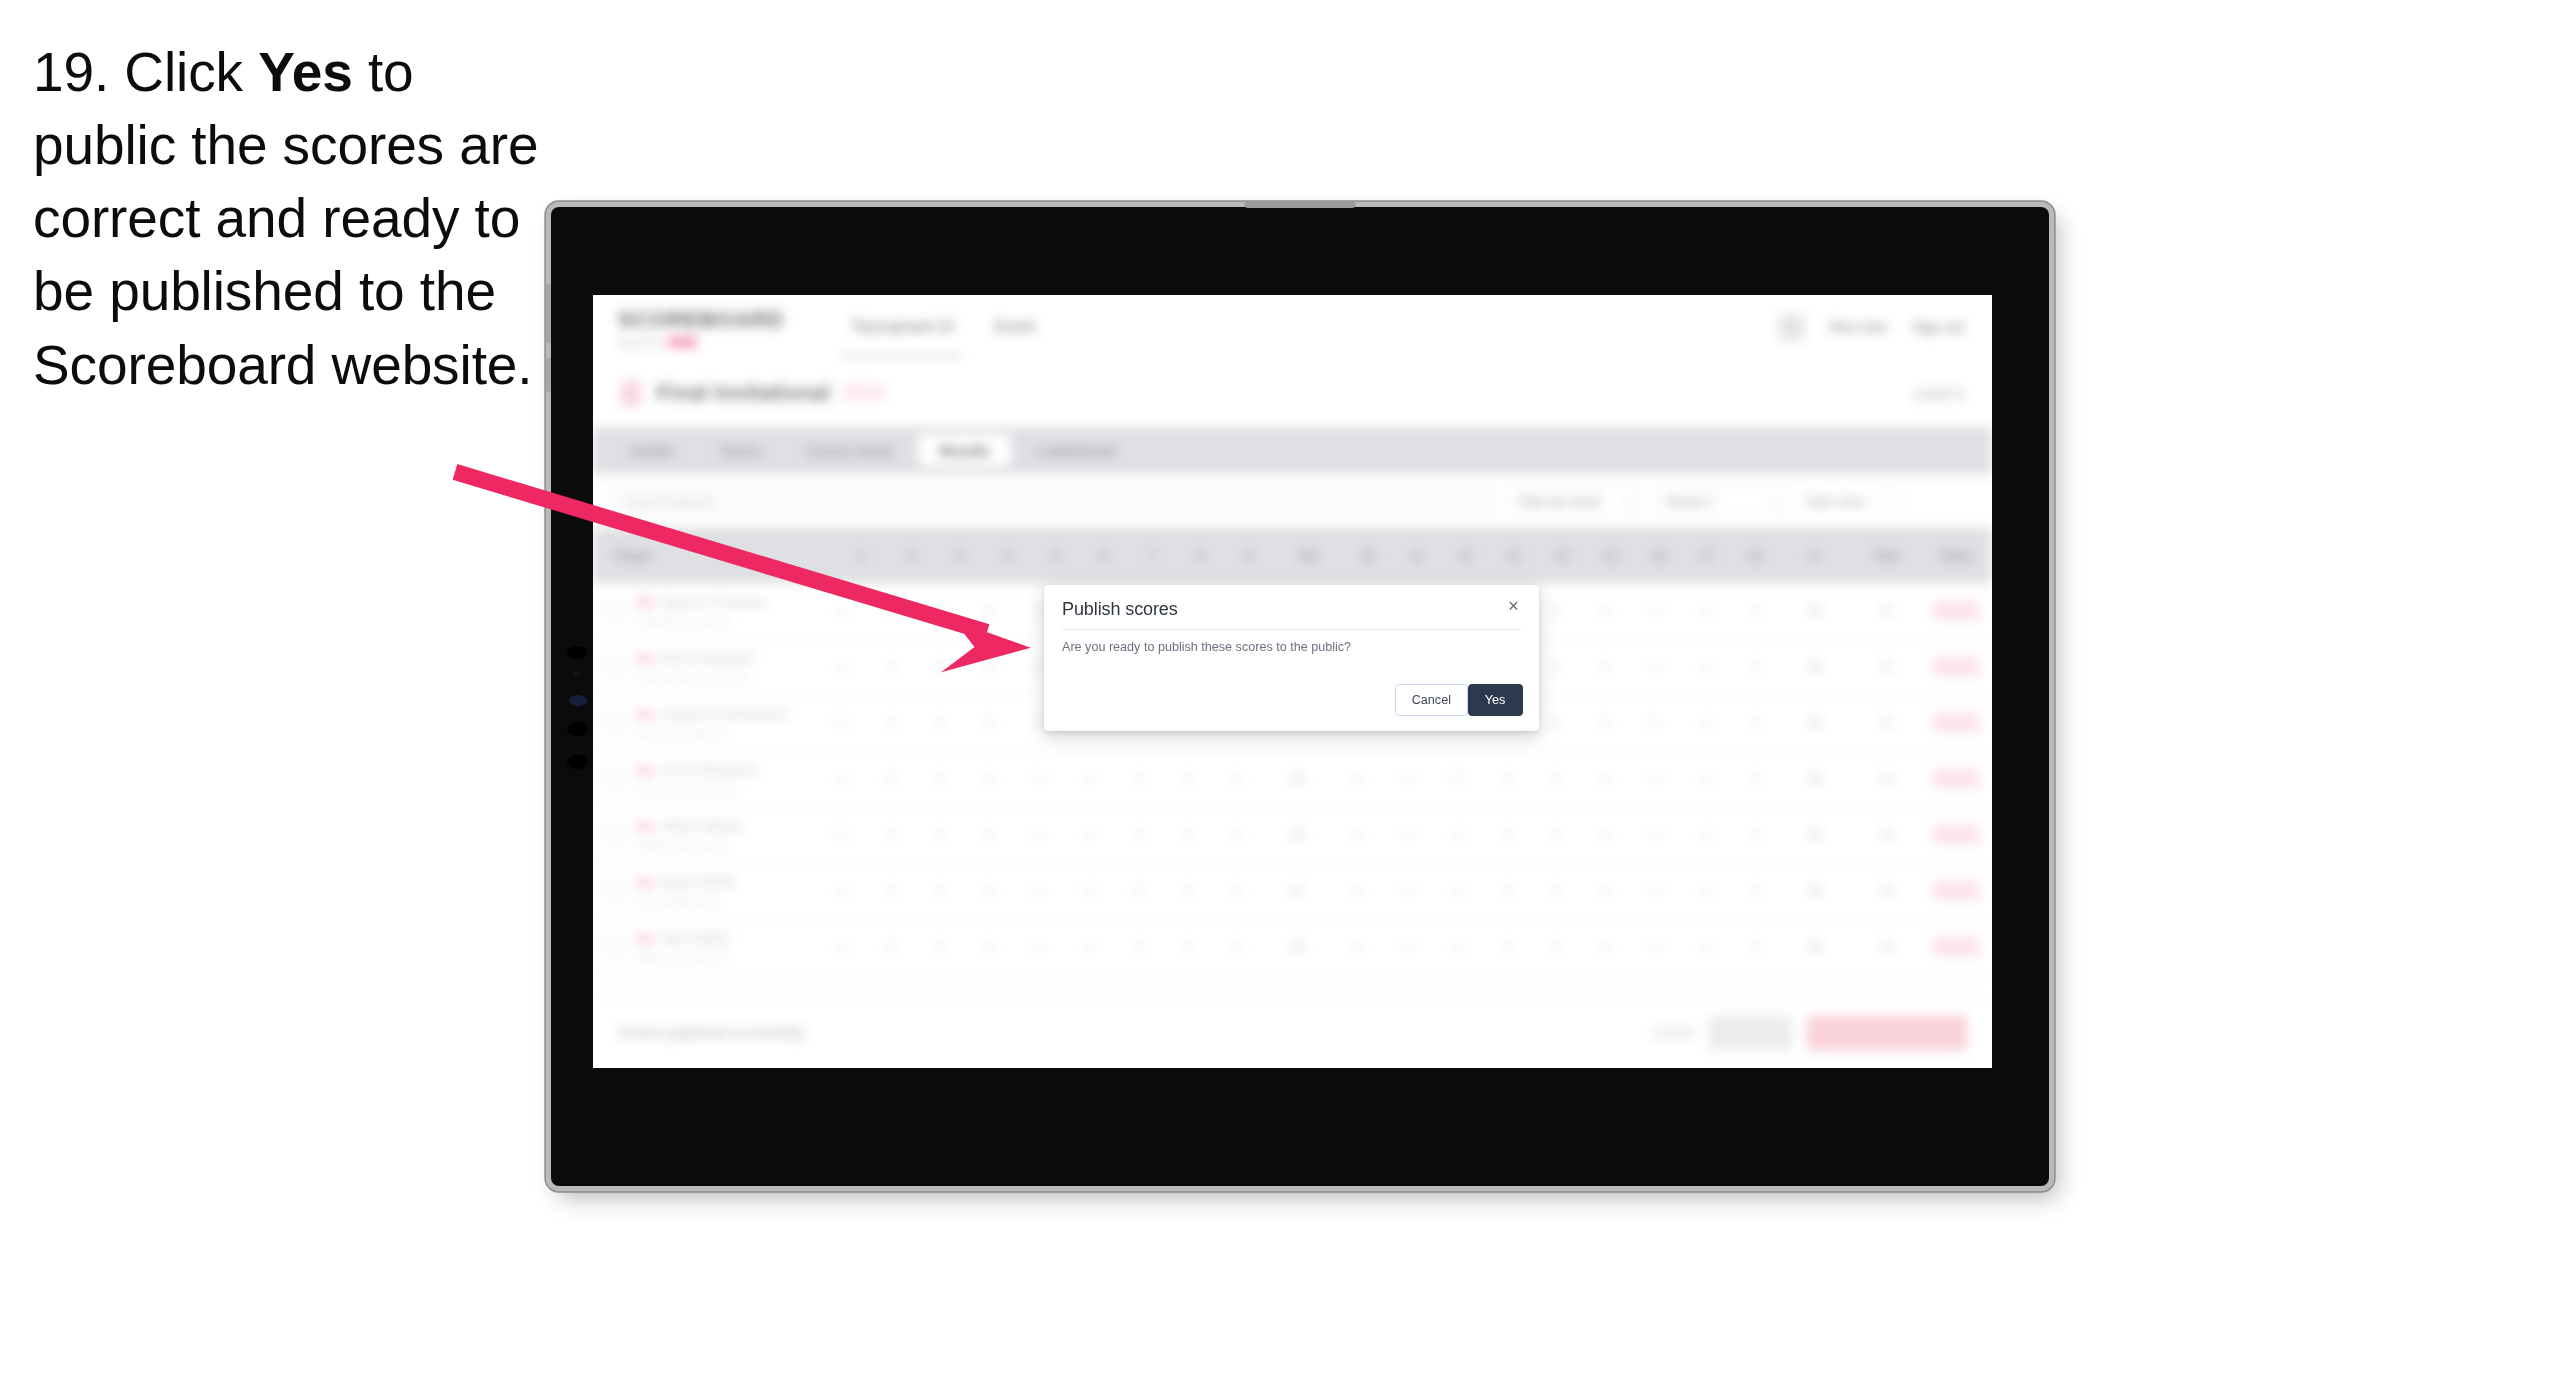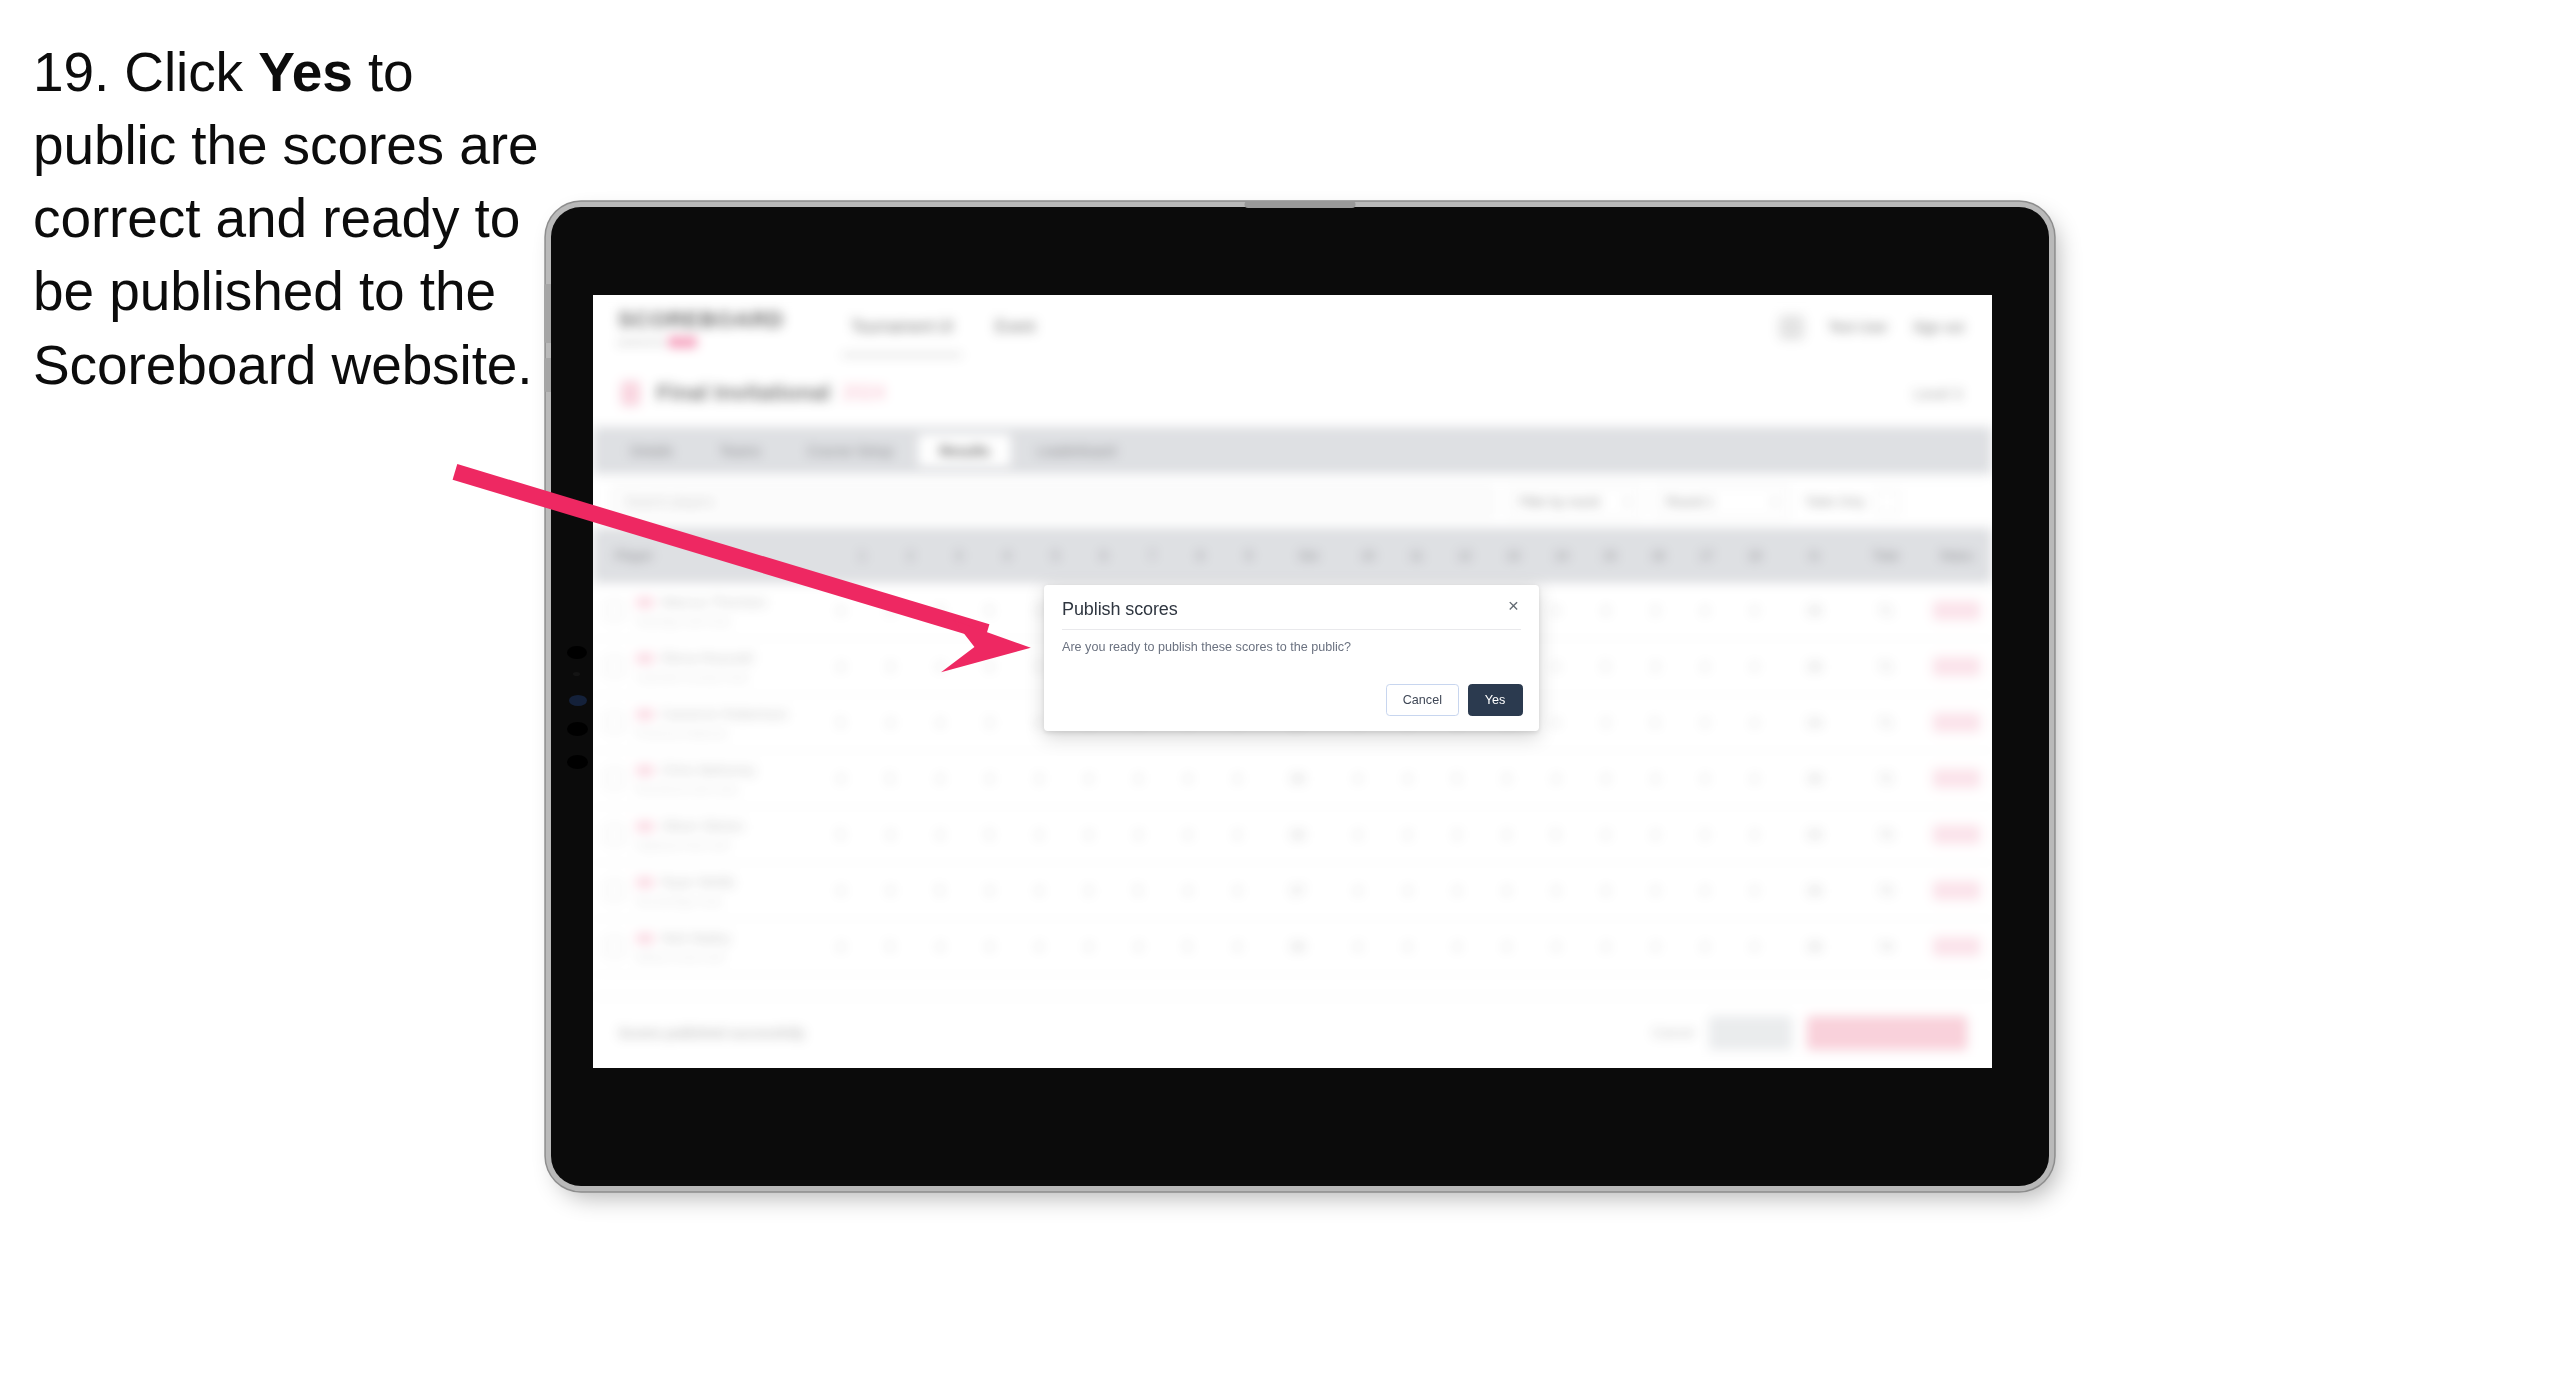--- a/index.html
+++ b/index.html
@@ -31,21 +31,21 @@
   }
   #instruction .bold { font-weight: 700; }
 
   
   #tablet {
     position: absolute;
     left: 551px;
     top: 207px;
     width: 1498px;
     height: 979px;
-    border-radius: 30px;
+    border-radius: 8px;
     background: #0b0b0b;
     box-shadow:
       0 0 0 5.2px #b9b9b9,
       0 0 0 6.7px #8d8d8d,
       7.4px 10.4px 25px rgba(0,0,0,0.30);
   }
   
   #tablet .top-nub {
     position: absolute;
     top: -6px;
@@ -245,21 +245,21 @@
     display:flex; align-items:center; justify-content:center;
     font-size: 18.6px; line-height: 1; font-weight: 300; cursor: pointer;
     font-family: "Liberation Sans", sans-serif;
   }
   #modal .modal-body {
     padding: 10.4px 18px 0 18px;
     font-size: 12.6px; color: #6b7280;
   }
   #modal .modal-footer {
     margin-top: auto; padding: 0 16.3px 15px 16.3px;
-    display:flex; justify-content:flex-end; align-items:center; gap: 9px;
+    display:flex; justify-content:flex-end; align-items:center; 
   }
   .mbtn {
     font-size: 12.6px; border-radius: 3.7px; cursor: pointer; line-height: 1;
     display:flex; align-items:center; justify-content:center;
     font-family: "Liberation Sans", sans-serif;
   }
   .mbtn.cancel {
     height: 30px; padding: 0 15.6px;
     background: #ffffff; color: #3f4756;
     border: 0.7px solid #c8d6ef;

